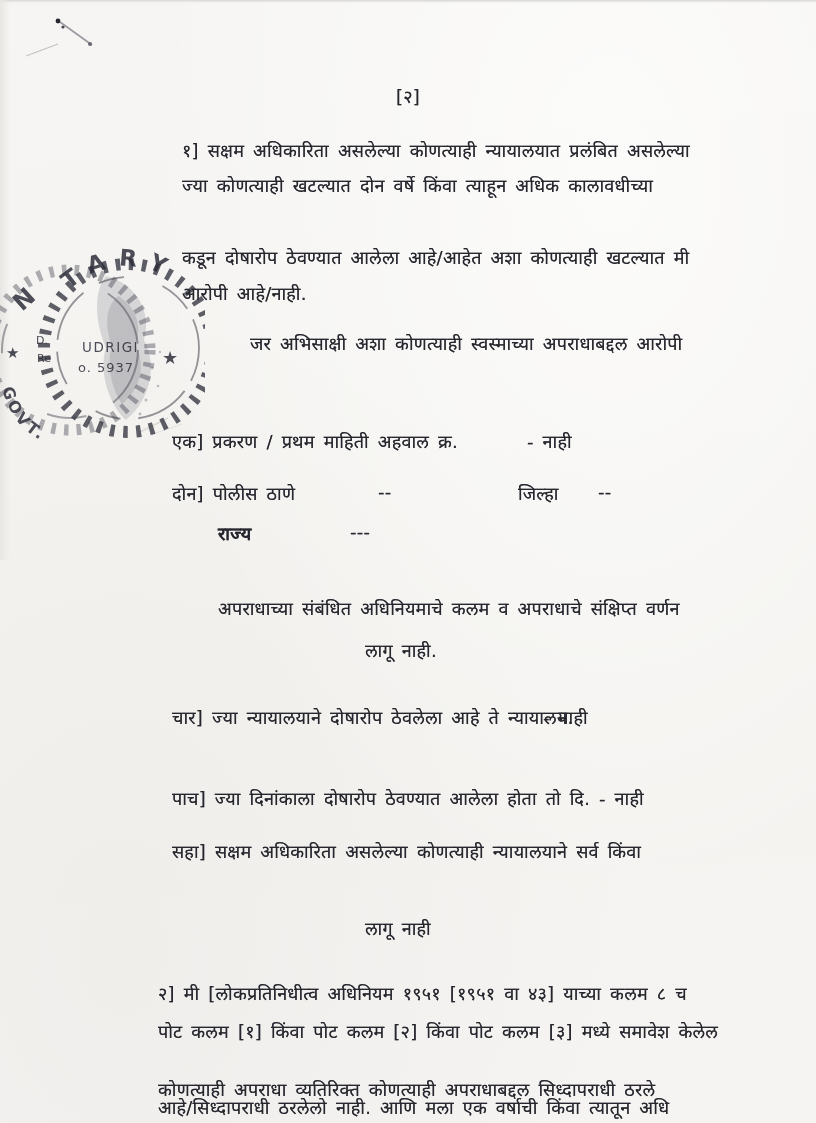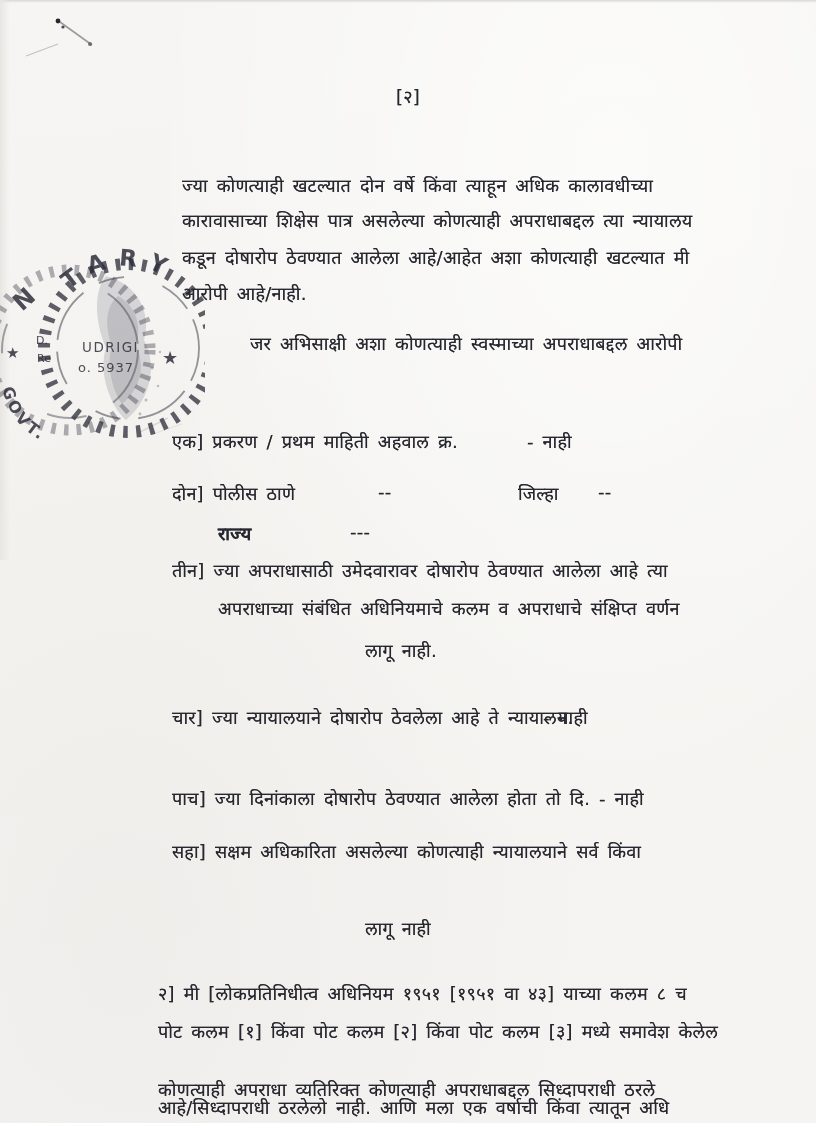--- a/index.html
+++ b/index.html
@@ -83,38 +83,37 @@
       <text x="162" y="116" font-size="18">★</text>
       <text x="36" y="96" font-size="11">D.</text>
       <text x="37" y="114" font-size="11">Re</text>
       <text x="82" y="104" font-size="13.5" letter-spacing="1.5">UDRIGI</text>
       <text x="78" y="124" font-size="13" letter-spacing="1">o. 5937</text>
     </g>
   </svg>
 
   <div class="line center-line" style="top:84px;">[२]</div>
 
+  <div class="line" style="left:182px;top:138px;">१] सक्षम अधिकारिता असलेल्या कोणत्याही न्यायालयात प्रलंबित असलेल्या</div>
   <div class="line" style="left:182px;top:173px;">ज्या कोणत्याही खटल्यात दोन वर्षे किंवा त्याहून अधिक कालावधीच्या</div>
-  <div class="line" style="left:182px;top:208px;">कारावासाच्या शिक्षेस पात्र असलेल्या कोणत्याही अपराधाबद्दल त्या न्यायालय</div>
   <div class="line" style="left:182px;top:245px;">कडून दोषारोप ठेवण्यात आलेला आहे/आहेत अशा कोणत्याही खटल्यात मी</div>
   <div class="line" style="left:182px;top:281px;">आरोपी आहे/नाही.</div>
 
   <div class="line" style="left:250px;top:331px;">जर अभिसाक्षी अशा कोणत्याही स्वस्माच्या अपराधाबद्दल आरोपी</div>
 
   <div class="line" style="left:172px;top:429px;text-align:right;">एक]  प्रकरण / प्रथम माहिती अहवाल क्र.</div>
   <div class="line" style="left:527px;top:429px;">- नाही</div>
 
   <div class="line" style="left:172px;top:481px;">दोन] पोलीस ठाणे</div>
   <div class="line" style="left:378px;top:481px;">--</div>
   <div class="line" style="left:518px;top:481px;">जिल्हा</div>
   <div class="line" style="left:598px;top:481px;">--</div>
   <div class="line" style="left:218px;top:521px;font-weight:bold;">राज्य</div>
   <div class="line" style="left:350px;top:521px;">---</div>
 
-  <div class="line" style="left:172px;top:558px;">तीन] ज्या अपराधासाठी उमेदवारावर दोषारोप ठेवण्यात आलेला आहे त्या</div>
   <div class="line" style="left:218px;top:596px;">अपराधाच्या संबंधित अधिनियमाचे कलम व अपराधाचे संक्षिप्त वर्णन</div>
   <div class="line" style="left:365px;top:638px;">लागू नाही.</div>
 
   <div class="line" style="left:172px;top:705px;">चार] ज्या न्यायालयाने दोषारोप ठेवलेला आहे ते न्यायालय.</div>
   <div class="line" style="left:543px;top:705px;">- नाही</div>
 
   <div class="line" style="left:172px;top:786px;">पाच] ज्या दिनांकाला दोषारोप ठेवण्यात आलेला होता तो दि. - नाही</div>
 
   <div class="line" style="left:172px;top:839px;">सहा] सक्षम अधिकारिता असलेल्या कोणत्याही न्यायालयाने सर्व किंवा</div>
   <div class="line" style="left:365px;top:916px;">लागू नाही</div>

